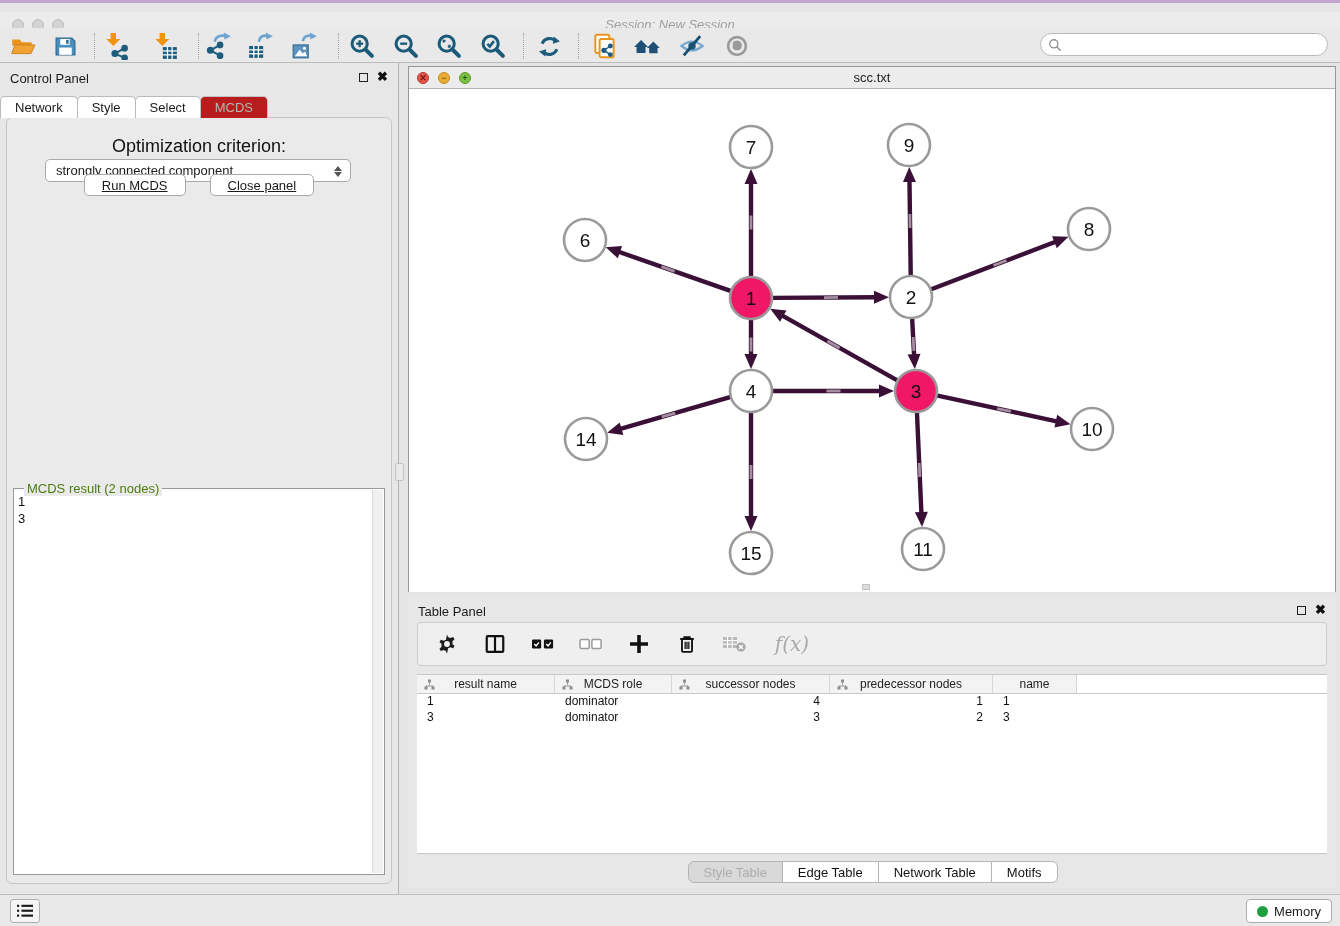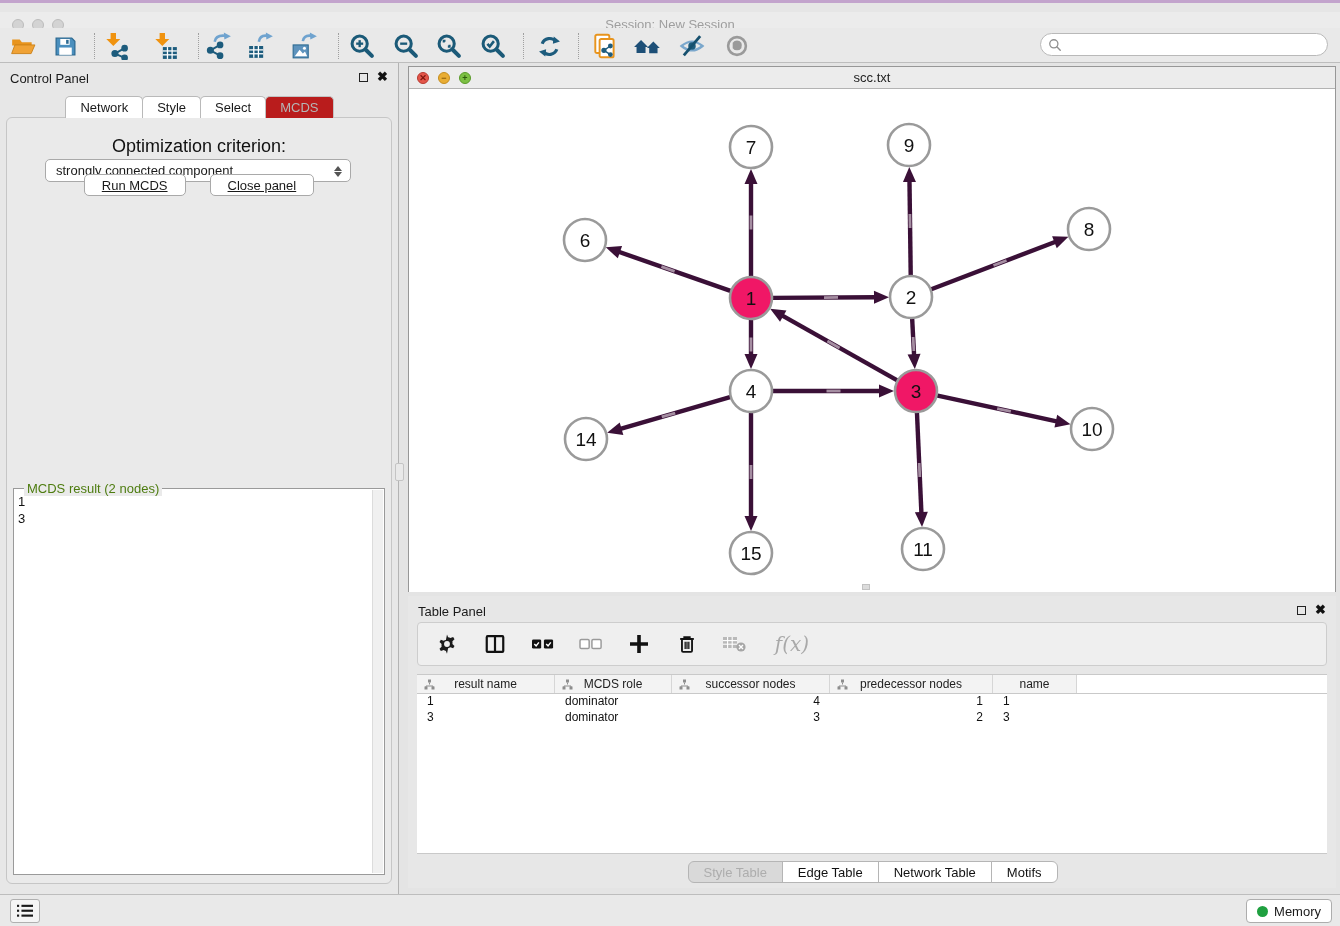--- a/index.html
+++ b/index.html
@@ -1,42 +1,42 @@
 <!DOCTYPE html>
 <html><head>
 <meta charset="utf-8">
 <style>
   * { margin:0; padding:0; box-sizing:border-box; }
   html,body { width:1340px; height:926px; }
   body { font-family:"Liberation Sans", sans-serif; background:#e6e6e6; position:relative; overflow:hidden; color:#1a1a1a; }
 
   
   .top-strip { position:absolute; left:0; top:0; width:1340px; height:3px; background:#c3a4cd; }
-  .titlebar { position:absolute; left:0; top:12px; width:1340px; height:25px; background:#ececec; }
+  .titlebar { position:absolute; left:0; top:12px; width:1340px; height:25px; background:#ececec;font-style:italic; }
   .traffic-gray { position:absolute; left:12px; top:7px; display:flex; gap:8px; }
   .traffic-gray i { width:12px; height:12px; border-radius:50%; background:#d3d3d3; border:1px solid #bcbcbc; }
   .win-title { position:absolute; left:0; right:0; top:5px; text-align:center; font-size:13px; color:#9e9e9e; }
 
   .toolbar { position:absolute; left:0; top:28px; width:1340px; height:35px; background:#e9e9e9; border-bottom:1px solid #bdbdbd; }
   .tb-icon { position:absolute; top:3px; width:30px; height:30px; display:flex; align-items:center; justify-content:center; cursor:default; }
   .tb-sep { position:absolute; top:5px; height:26px; border-left:1px dotted #9f9f9f; }
   .searchbox { position:absolute; right:12px; top:5px; width:288px; height:23px; background:#fff; border:1px solid #b9b9b9; border-radius:12px; display:flex; align-items:center; padding-left:7px; }
   .searchbox input { border:none; outline:none; flex:1; font-size:12px; background:transparent; margin-left:4px; }
 
   
   .main { position:absolute; left:0; top:63px; width:1340px; height:831px; background:#e4e4e4; }
 
   
   .control-panel { position:absolute; left:0; top:0; width:399px; height:831px; background:#e7e7e7; border-right:1px solid #b3b3b3; }
   .panel-head { position:absolute; left:10px; top:8px; font-size:13px; color:#1b1b1b; }
   .panel-btns { position:absolute; right:10px; top:9px; display:flex; gap:9px; align-items:center; }
   .float-ico { width:9px; height:9px; border:1.5px solid #222; display:inline-block; background:transparent; }
   .close-ico { font-size:13px; font-weight:bold; color:#111; line-height:10px; }
 
-  .ctl-tabs { position:absolute; left:0; top:33px; width:100%; display:flex; justify-content:center; }
+  .ctl-tabs { position:absolute; left:0; top:33px; width:100%; display:flex; }
   .ctl-tab { height:22px; padding:0 14px; background:#fff; border:1px solid #b9b9b9; border-bottom:none; border-radius:5px 5px 0 0; font-size:13px; display:flex; align-items:center; margin-right:-1px; position:relative; z-index:2; }
   .ctl-tab.active { background:#b91c1c; color:#b5b5b5; border-color:#c2c2c2; }
 
   .ctl-box { position:absolute; left:6px; right:6px; top:54px; bottom:10px; border:1px solid #c6c6c6; border-radius:6px; background:#eaeaea; z-index:1; }
   .opt-label { position:absolute; left:0; right:0; top:18px; text-align:center; font-size:18px; color:#111; }
   .dropdown { position:absolute; left:38px; right:40px; top:41px; height:23px; background:#fff; border:1px solid #a9a9a9; border-radius:5px; font-size:13px; display:flex; align-items:center; padding-left:10px; }
   .dd-stepper { position:absolute; right:6px; top:2px; width:12px; height:18px; display:flex; flex-direction:column; align-items:center; justify-content:center; gap:1px; }
   .dd-stepper i { width:0; height:0; border-left:4px solid transparent; border-right:4px solid transparent; }
   .dd-up { border-bottom:5px solid #555; }
   .dd-down { border-top:5px solid #555; }

